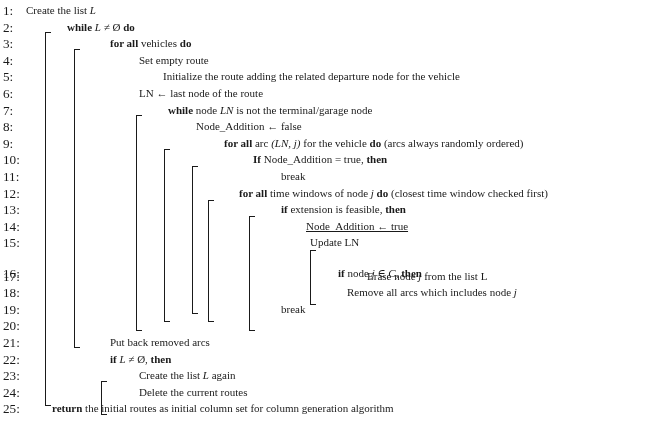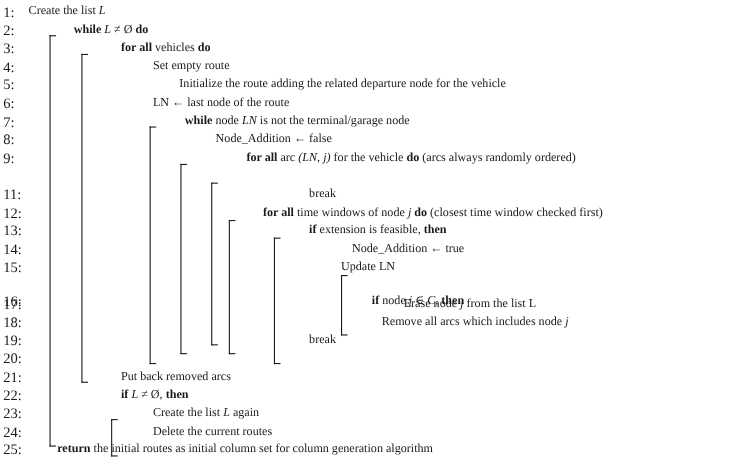--- a/index.html
+++ b/index.html
@@ -88,35 +88,39 @@
       <span class="code" style="left: 168px; text-align: center;"><b>while</b> node <i>LN</i> is not the terminal/garage node</span>
     </div>
     <div class="line" style="top: 118.2px;">
       <span class="lineno">8:</span>
       <span class="code" style="left: 196px;">Node_Addition ← false</span>
     </div>
     <div class="line" style="top: 134.8px;">
       <span class="lineno">9:</span>
       <span class="code" style="left: 224px;"><b>for all</b> arc <i>(LN, j)</i> for the vehicle <b>do</b> (arcs always randomly ordered)</span>
     </div>
+    <div class="line" style="top: 151.4px;">
+      <span class="lineno">10:</span>
+      <span class="code" style="left: 253px;"><b>If</b> Node_Addition = true, <b>then</b></span>
+    </div>
     <div class="line" style="top: 168px;">
       <span class="lineno">11:</span>
       <span class="code" style="left: 281px;">break</span>
     </div>
     <div class="line" style="top: 184.6px; padding-left: 25px;">
       <span class="lineno">12:</span>
       <span class="code" style="left: 239px;"><b>for all</b> time windows of node <i>j</i> <b>do</b> (closest time window checked first)</span>
     </div>
     <div class="line" style="top: 201.2px;">
       <span class="lineno">13:</span>
       <span class="code" style="left: 281px;"><b>if</b> extension is feasible, <b>then</b></span>
     </div>
     <div class="line" style="top: 217.8px;">
       <span class="lineno">14:</span>
-      <span class="code" style="left: 320px;">Node_Addition ← true</span>
+      <span class="code" style="left: 306px; text-decoration: underline;">Node_Addition ← true</span>
     </div>
     <div class="line" style="top: 234.4px;">
       <span class="lineno">15:</span>
       <span class="code" style="left: 310px;">Update LN</span>
     </div>
     <div class="line" style="top: 265px;">
       <span class="lineno">16:</span>
       <span class="code" style="left: 338px;"><b>if</b> node <i>j</i> ∈ <i>C</i>, <b>then</b></span>
     </div>
     <div class="line" style="top: 267.6px;">

